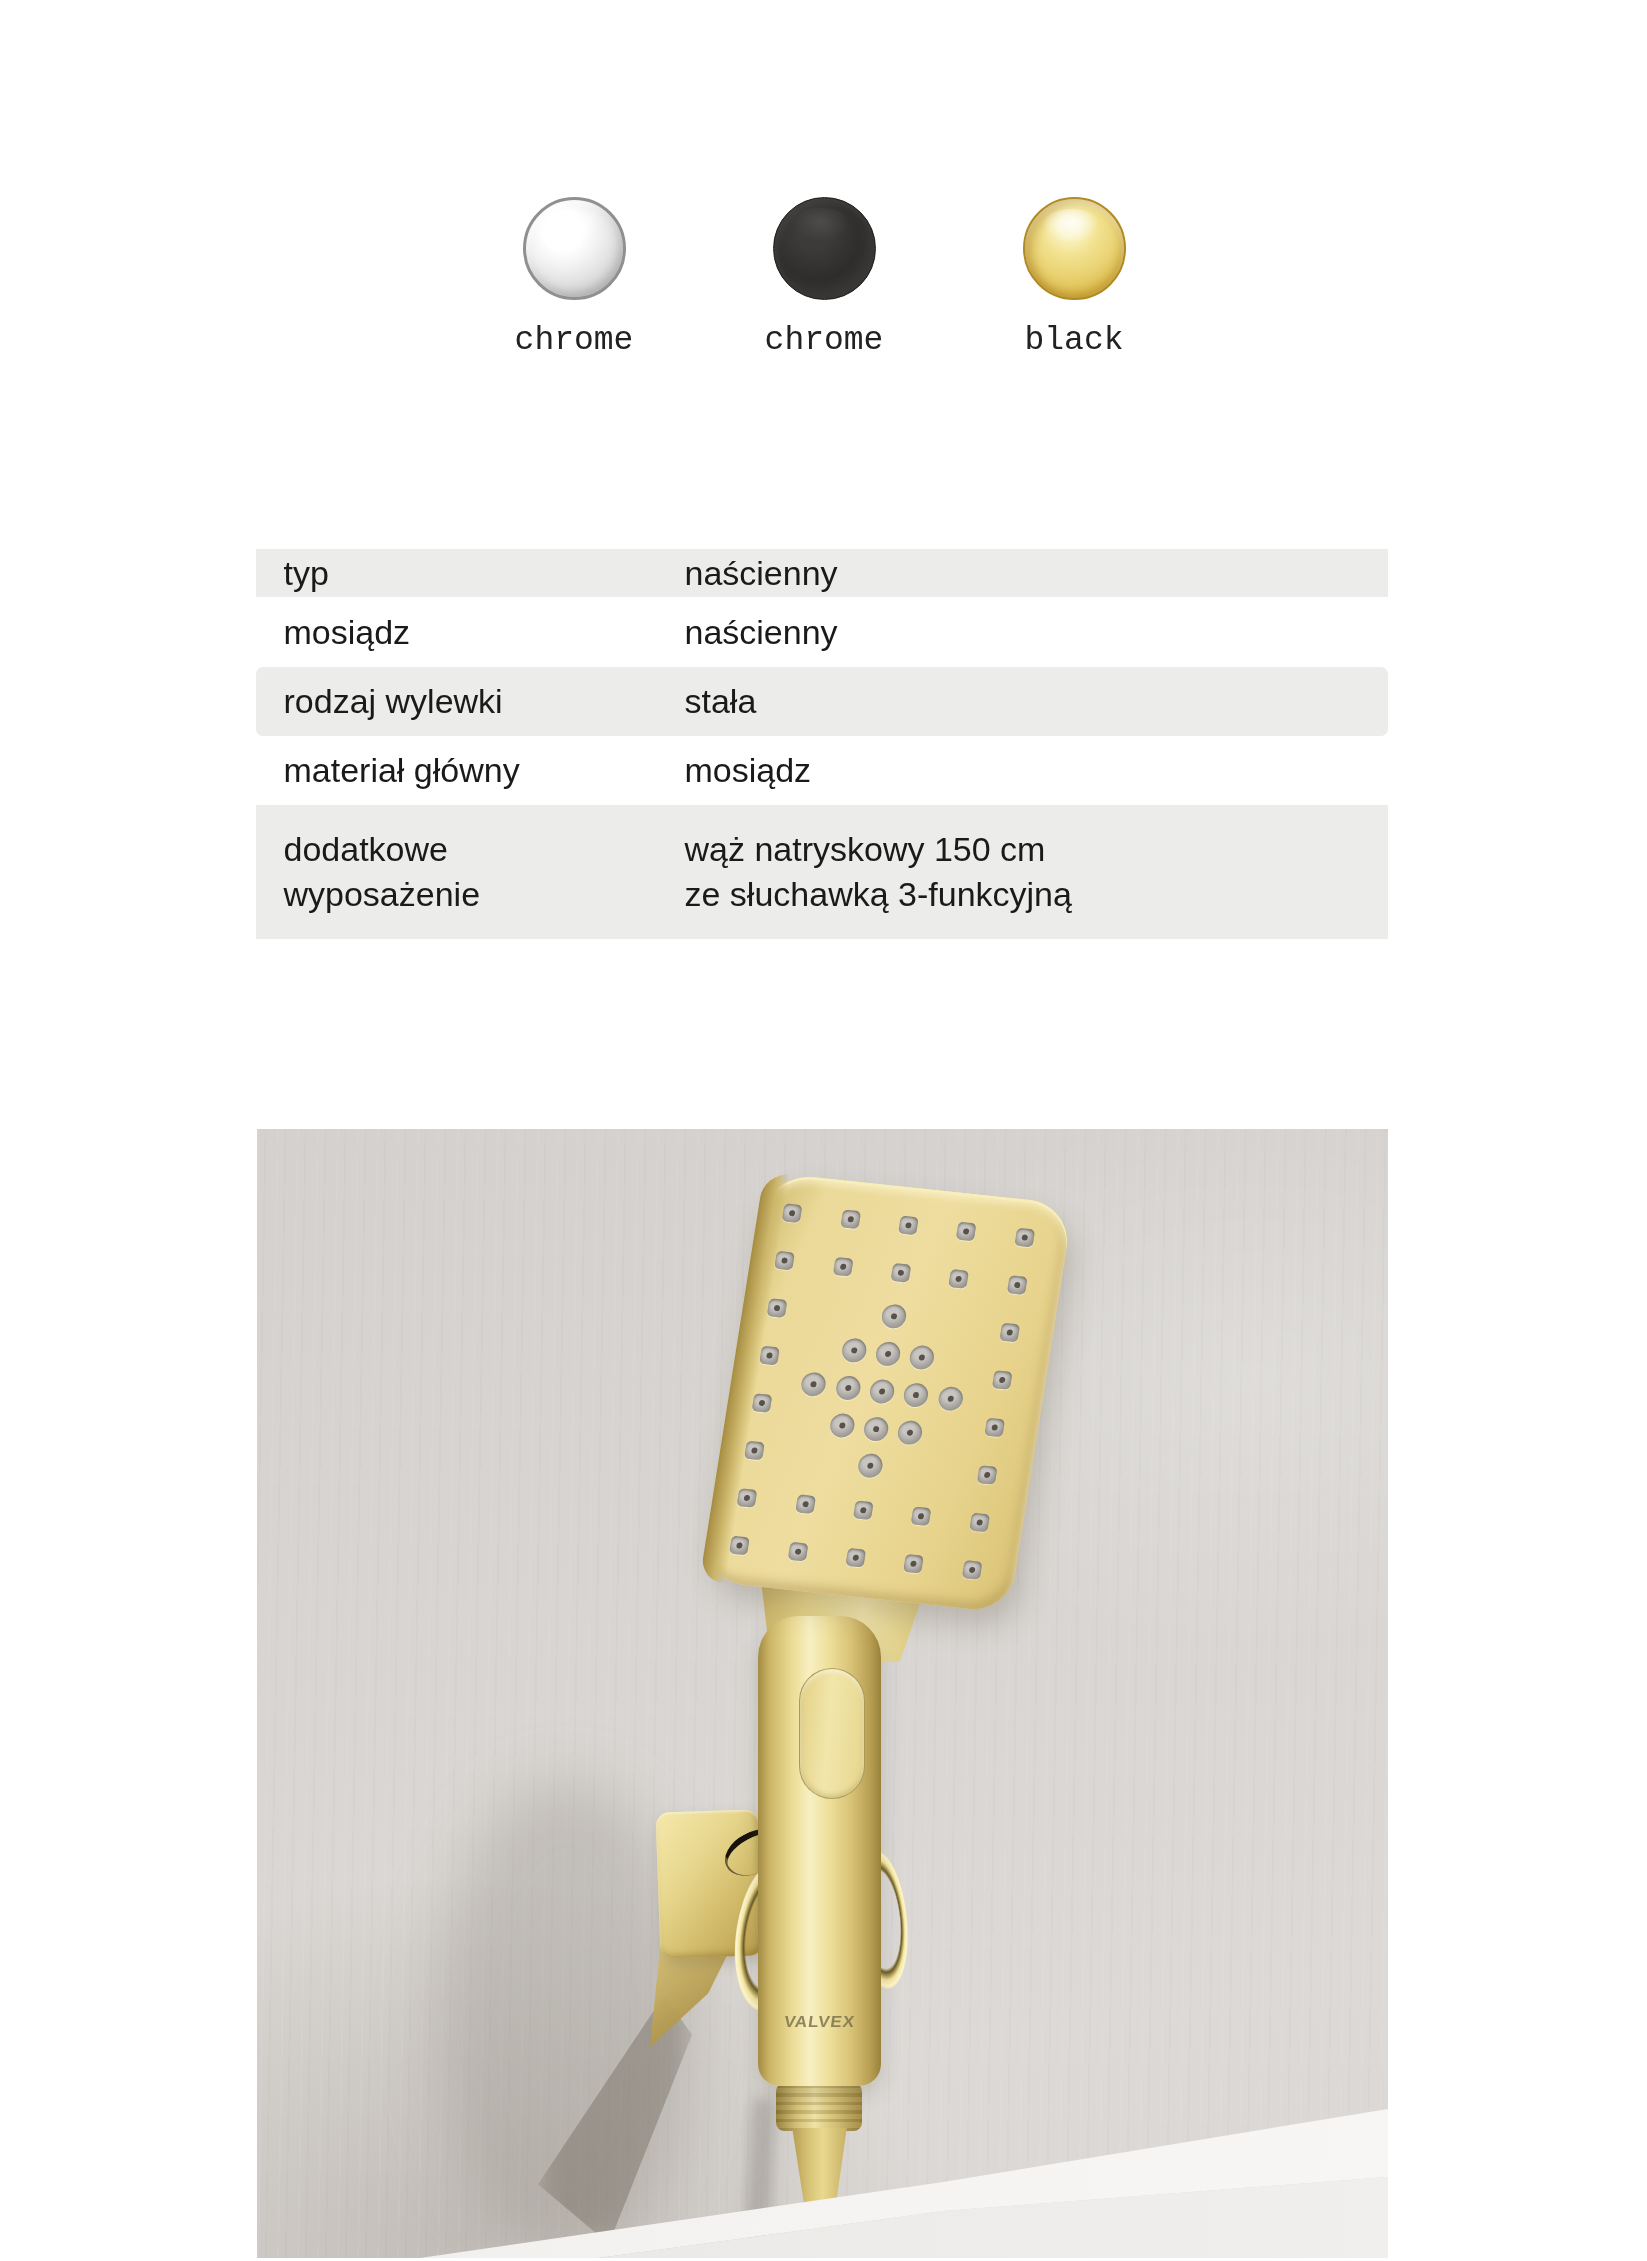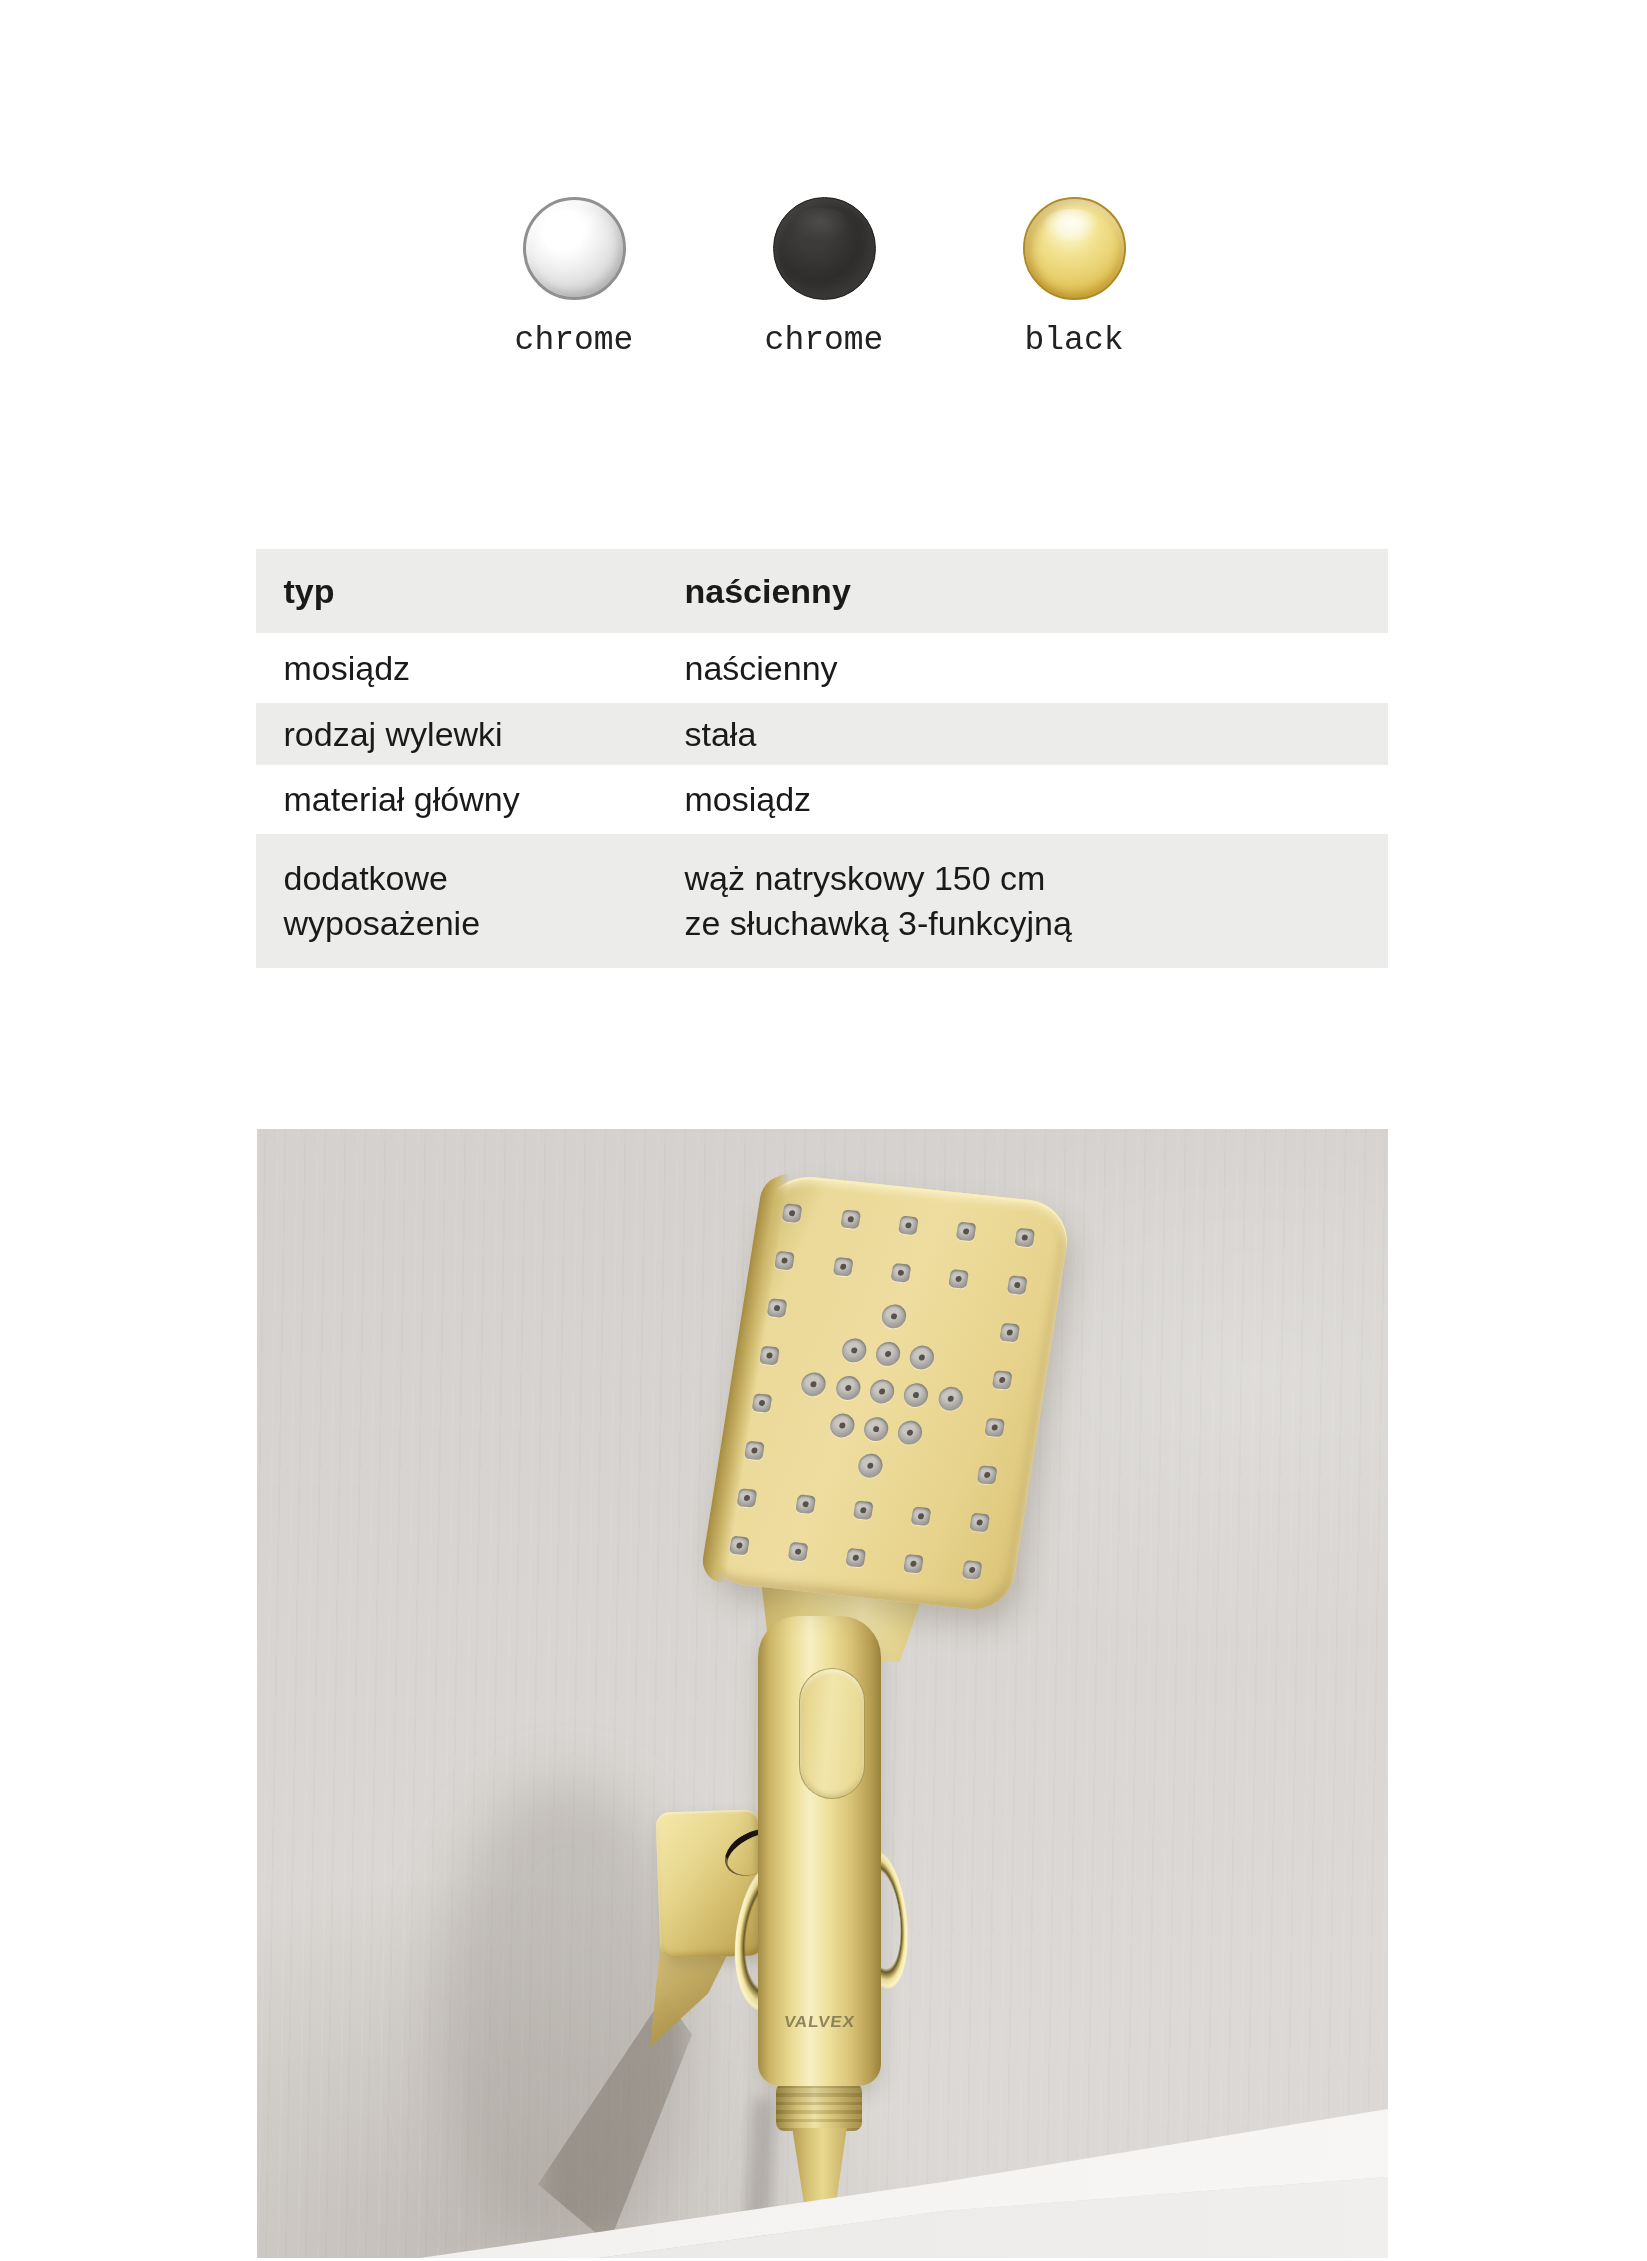--- a/index.html
+++ b/index.html
@@ -150,37 +150,37 @@
     </div>
     <div class="swatch-col">
       <div class="swatch gold">
         <div class="gloss"></div>
       </div>
       <div class="swatch-label">black</div>
     </div>
   </div>
 
 <div class="spec-table" id="spec-table">
-    <div class="spec-row gray" style="height: 84px; font-weight: bold;">
+    <div class="spec-row gray" style="height: 48px;">
       <div class="spec-cell label">
         <div>typ</div>
       </div>
       <div class="spec-cell value">
         <div>naścienny</div>
       </div>
     </div>
     <div class="spec-row white" style="height: 70px;">
       <div class="spec-cell label">
         <div>mosiądz</div>
       </div>
       <div class="spec-cell value">
         <div>naścienny</div>
       </div>
     </div>
-    <div class="spec-row gray" style="height: 62px;">
+    <div class="spec-row gray" style="height: 69px; border-radius: 7px;">
       <div class="spec-cell label">
         <div>rodzaj wylewki</div>
       </div>
       <div class="spec-cell value">
         <div>stała</div>
       </div>
     </div>
     <div class="spec-row white" style="height: 69px;">
       <div class="spec-cell label">
         <div>materiał główny</div>

